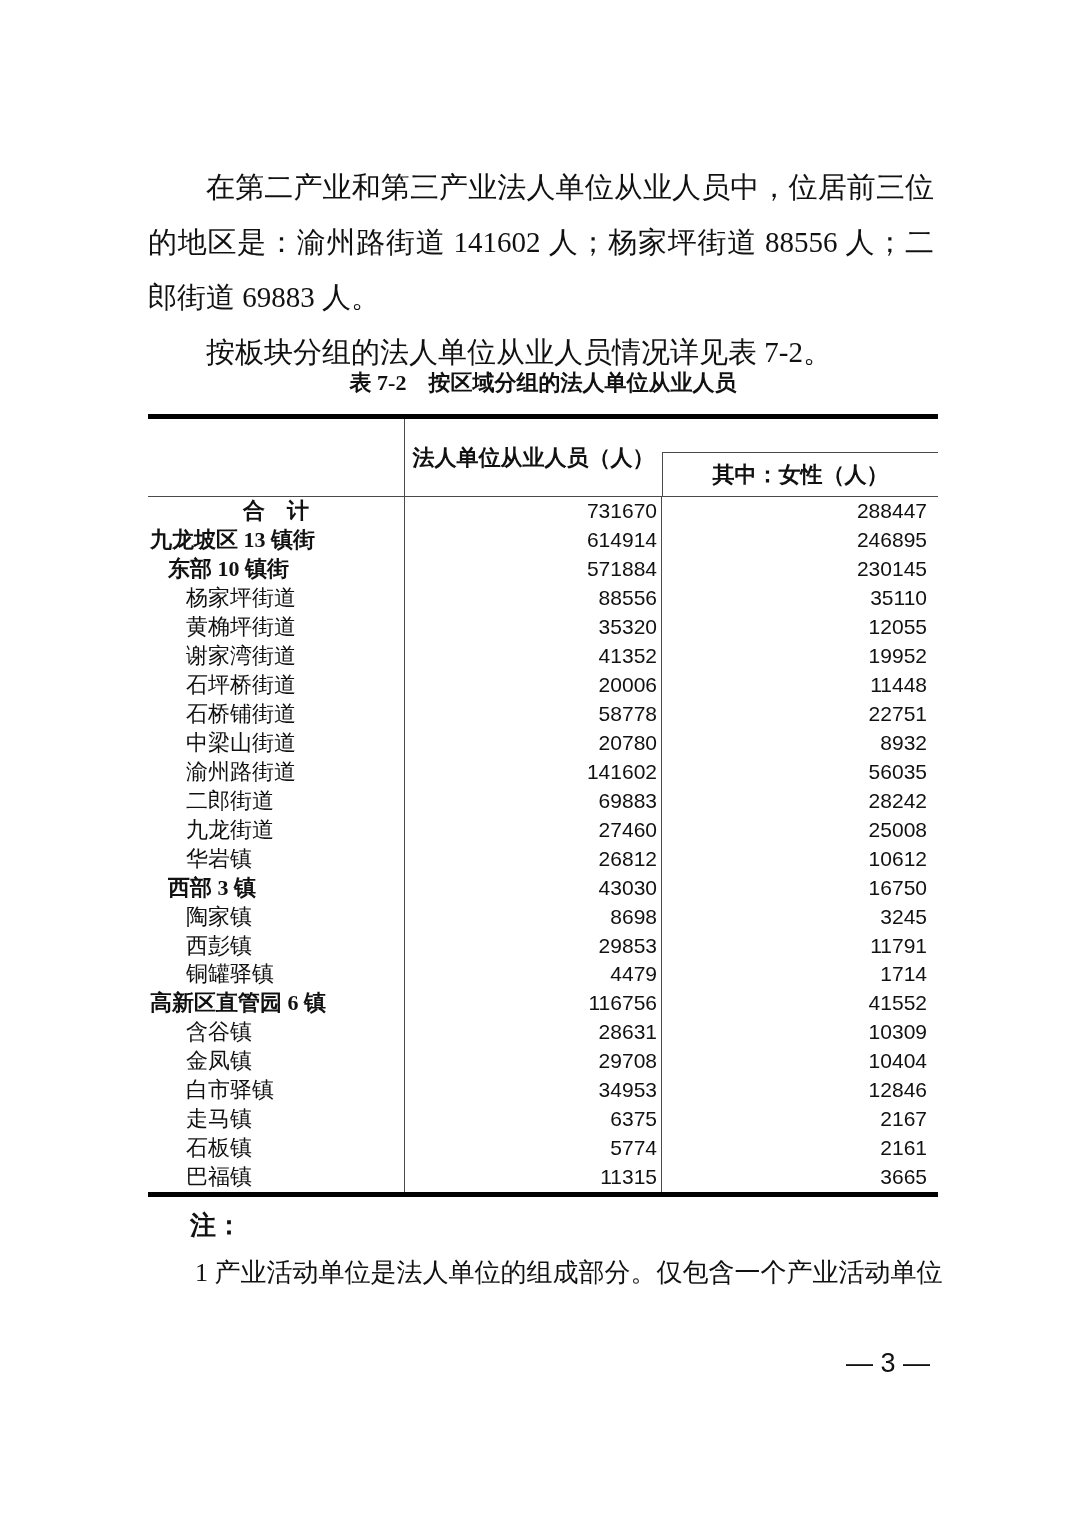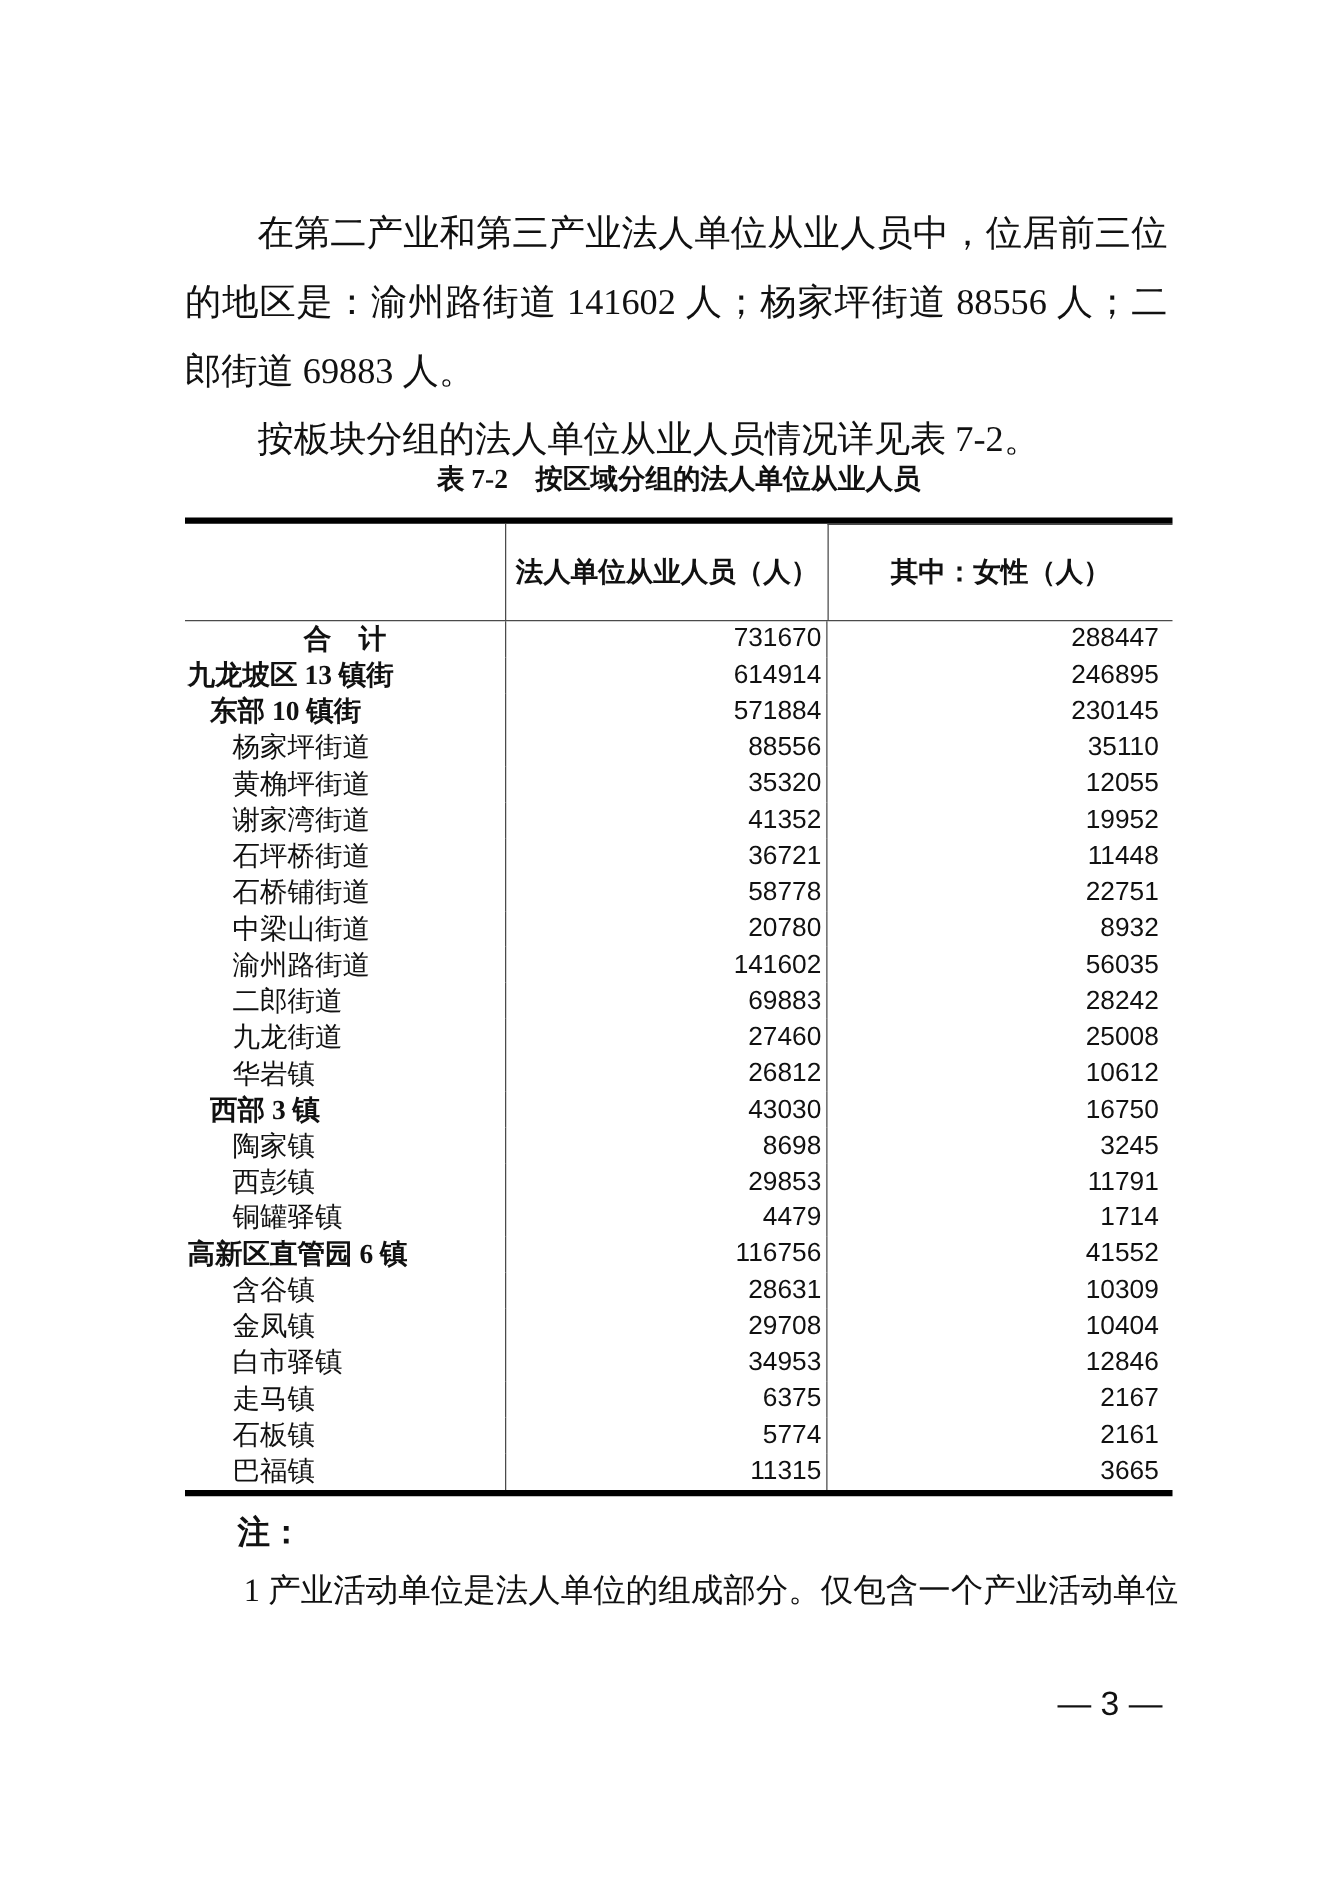--- a/index.html
+++ b/index.html
@@ -36,21 +36,21 @@
     border-bottom: 1px solid #4a4a4a;
     height: 83px;
   }
   .th-region { width: 257px; border-right: 1px solid #4a4a4a; }
   .th-total {
     width: 257px;
     display: flex; flex-direction: row;
     justify-content: center; align-items: center;
     font-weight: bold; line-height: 33px;
   }
-  .th-female-wrap { flex: 1; display: flex; flex-direction: row; }
+  .th-female-wrap { flex: 1; display: flex; flex-direction: column; }
   .th-female-spacer { height: 33px; }
   .th-female {
     flex: 1;
     border-top: 1px solid #4a4a4a;
     border-left: 1px solid #4a4a4a;
     display: flex; align-items: center; justify-content: center;
     font-weight: bold;
   }
   .tbody { border-bottom: 5px solid #000000; }
   .trow { display: flex; height: 28.95px; }
@@ -145,21 +145,21 @@
   </div>
 
   <div class="trow">
     <div class="td-region ind2">谢家湾街道</div>
     <div class="td-num">41352</div>
     <div class="td-num last">19952</div>
   </div>
 
   <div class="trow">
     <div class="td-region ind2">石坪桥街道</div>
-    <div class="td-num">36721</div>
+    <div class="td-num">20006</div>
     <div class="td-num last">11448</div>
   </div>
 
   <div class="trow">
     <div class="td-region ind2">石桥铺街道</div>
     <div class="td-num">58778</div>
     <div class="td-num last">22751</div>
   </div>
 
   <div class="trow">

